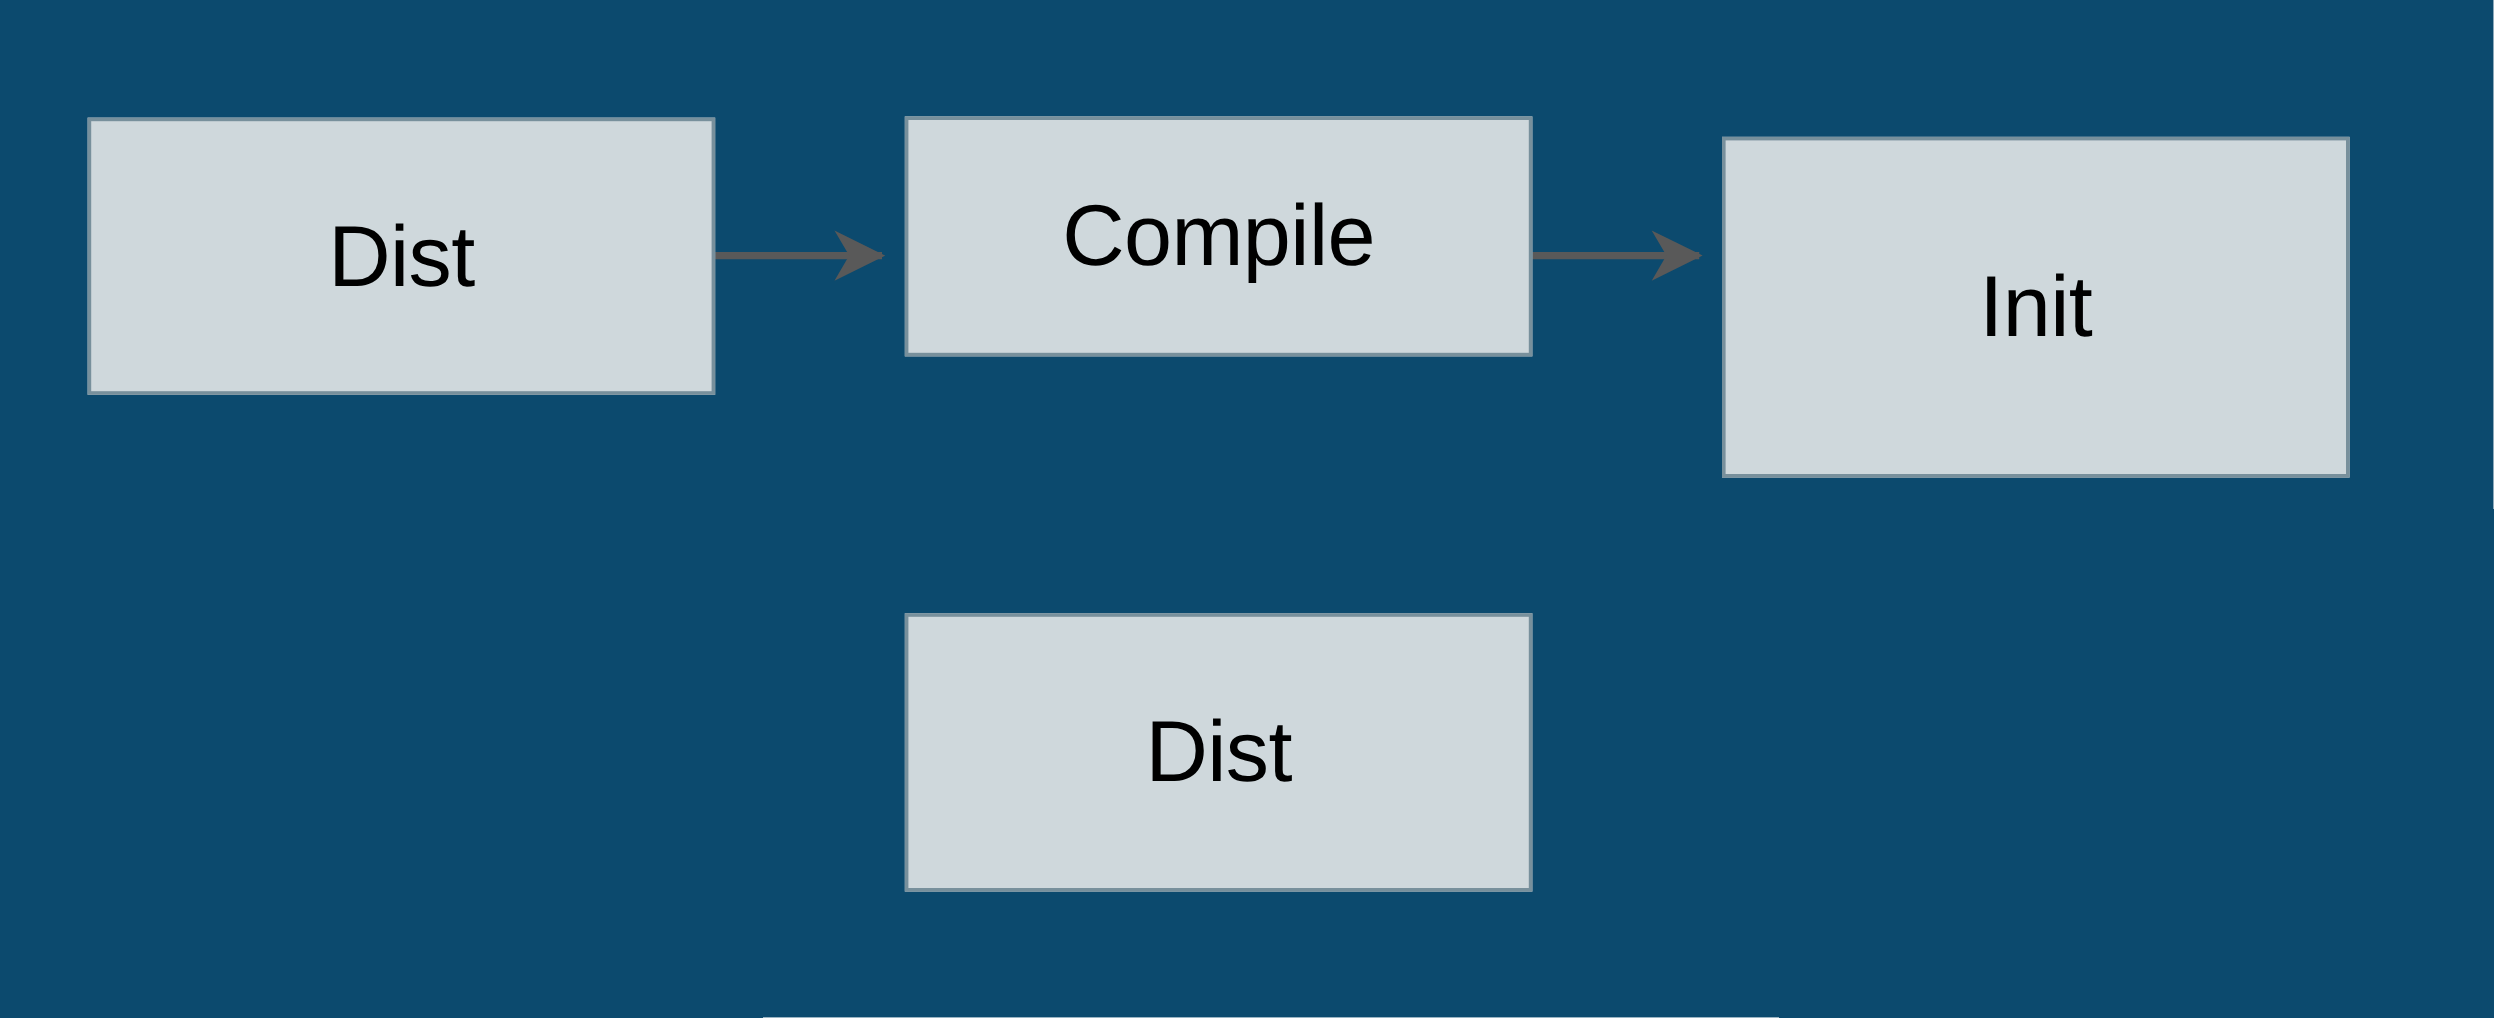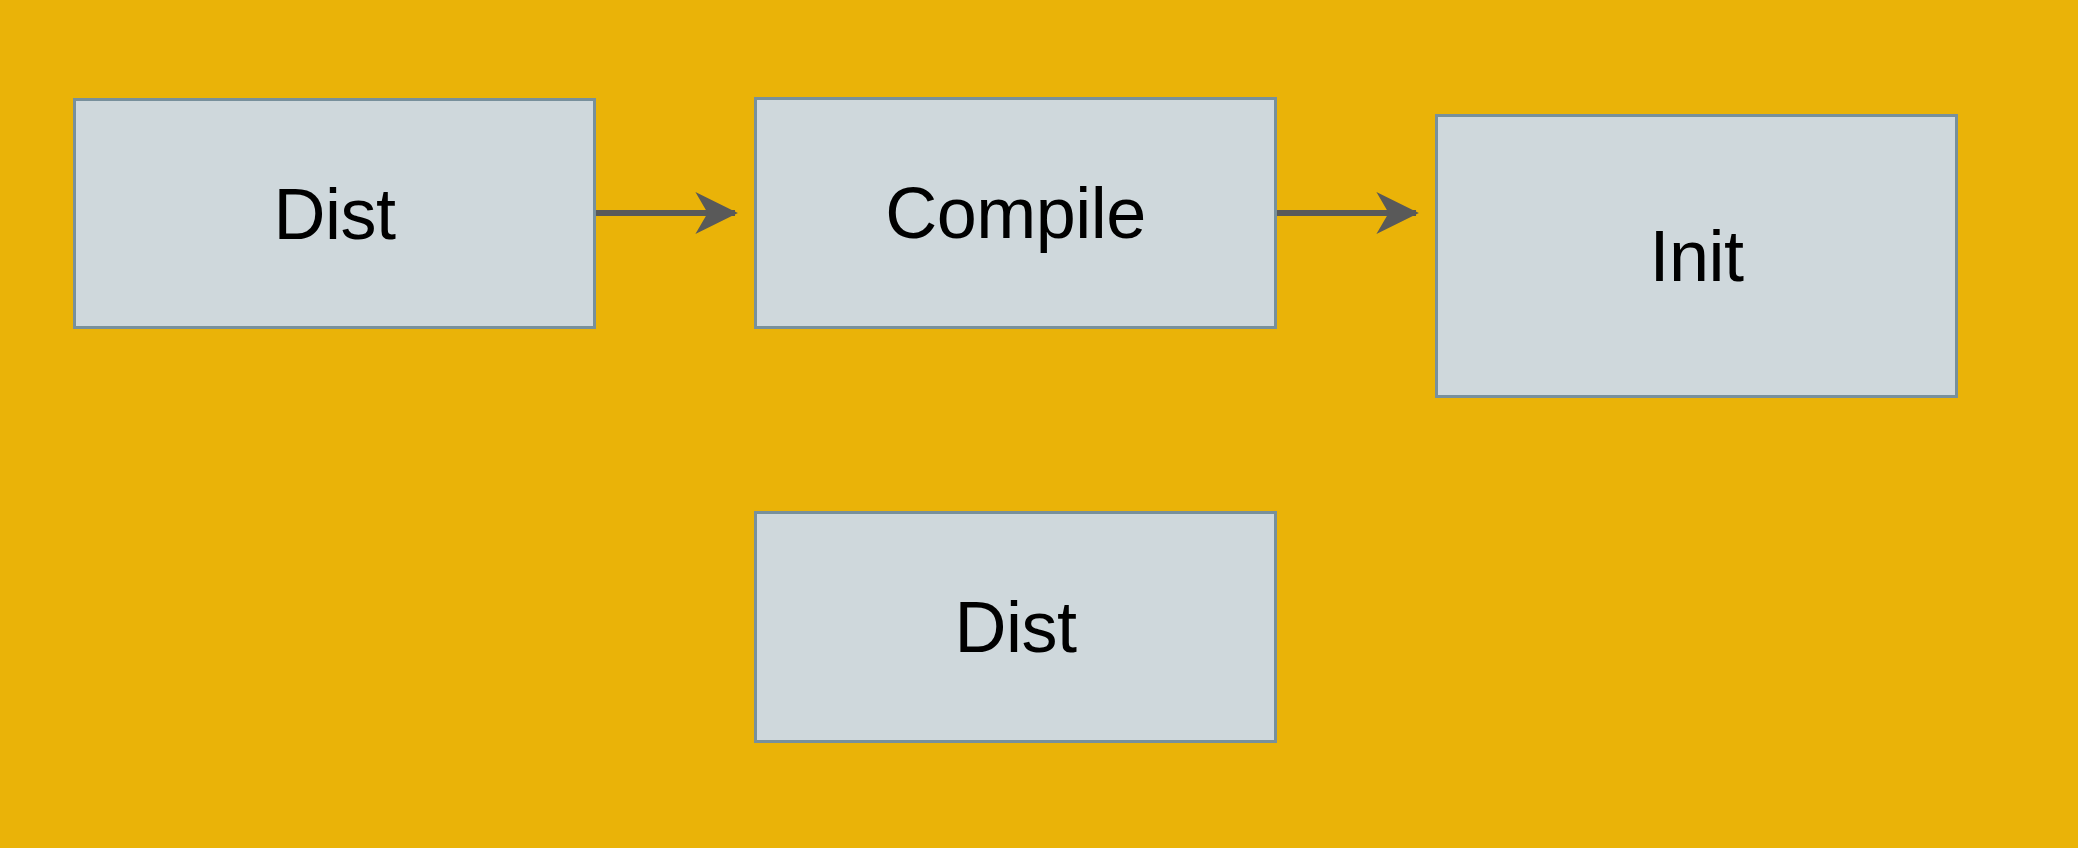--- a/index.html
+++ b/index.html
@@ -8,21 +8,21 @@
     padding: 0;
     background: #ffffff;
   }
   body {
     font-family: "Liberation Sans", sans-serif;
   }
   #canvas {
     position: relative;
     width: 2078px;
     height: 848px;
-    background: #eab308;
+    background: #0c4a6e;
     overflow: hidden;
   }
   .diagram-svg {
     position: absolute;
     left: 0;
     top: 0;
     width: 2078px;
     height: 848px;
   }
   .node-box {
@@ -38,21 +38,21 @@
     font-family: "Liberation Sans", sans-serif;
     font-size: 72px;
     font-weight: 400;
     color: #000000;
     line-height: 1;
     letter-spacing: -0.5px;
     white-space: nowrap;
     -webkit-font-smoothing: antialiased;
   }
   .node-dist    { left: 73px;   top: 98px;  width: 523px; height: 231px; }
-  .node-compile { left: 754px;  top: 97px;  width: 523px; height: 232px; }
+  .node-compile { left: 754px;  top: 97px;  width: 523px; height: 200px; }
   .node-init    { left: 1435px; top: 97px;  width: 523px; height: 284px; margin-top: 17px; }
   .node-clean   { left: 754px;  top: 511px; width: 523px; height: 232px; }
 </style>
 </head>
 <body>
 
 <div id="canvas">
 
   <svg class="diagram-svg" viewBox="0 0 2078 848" xmlns="http://www.w3.org/2000/svg">
     <defs>

